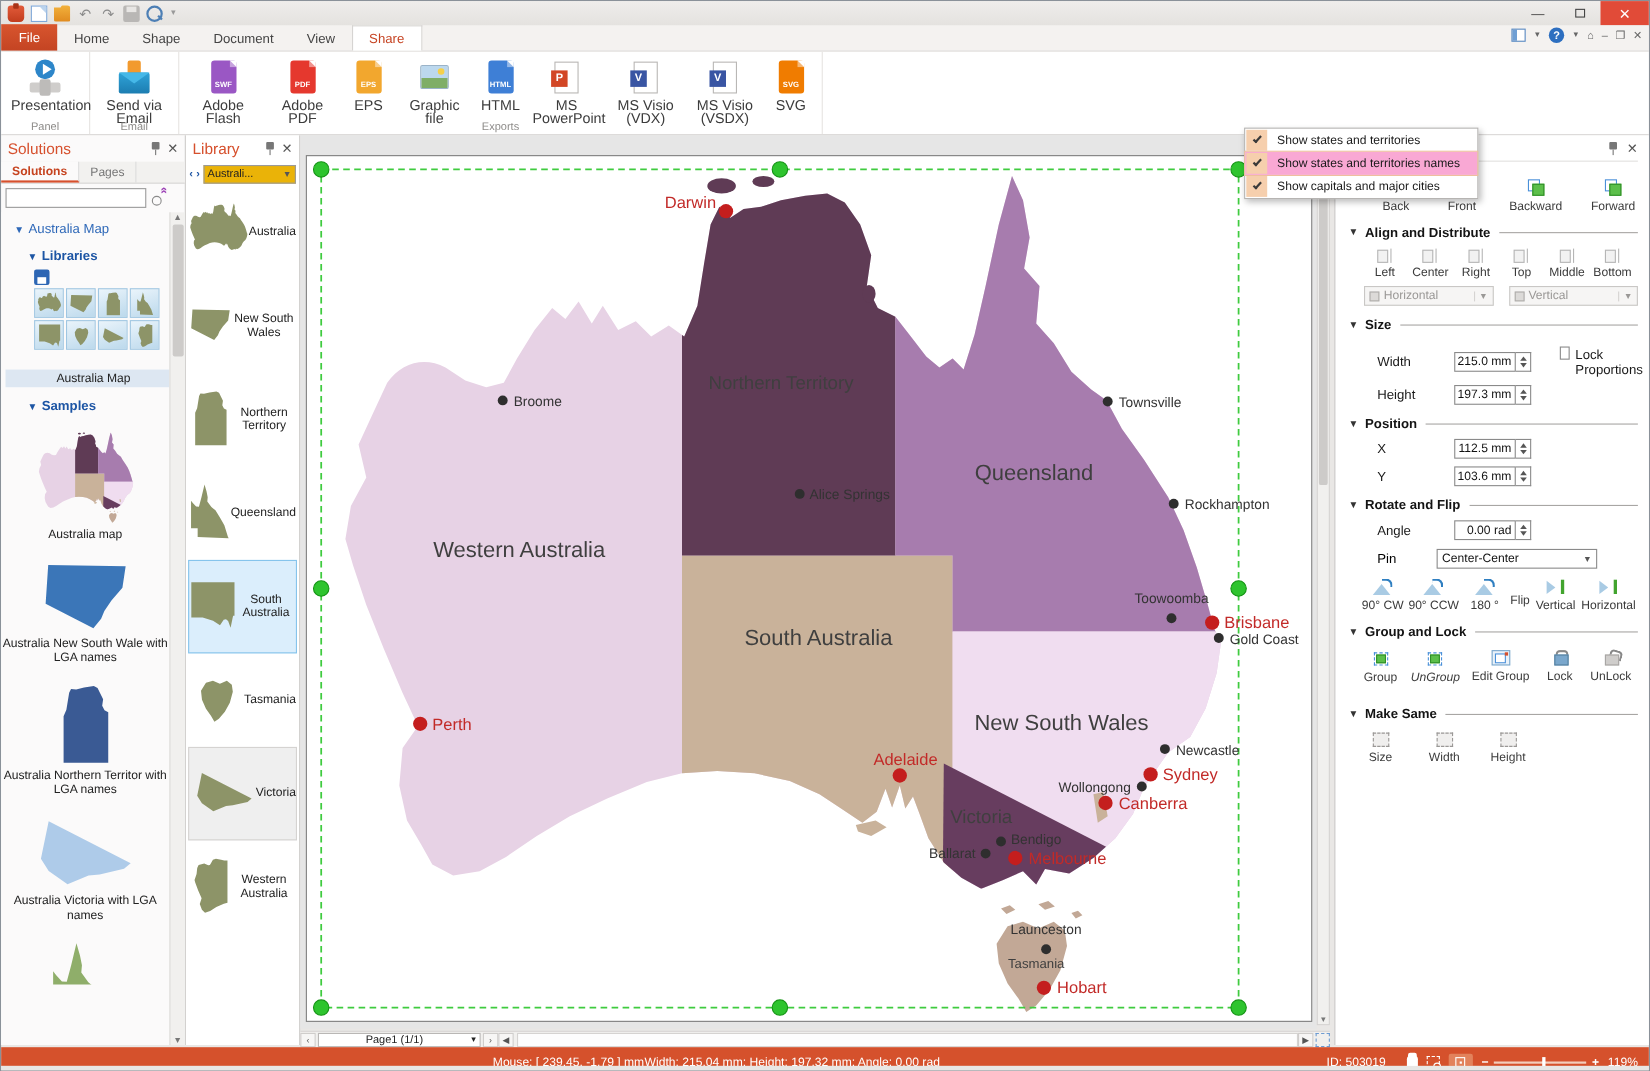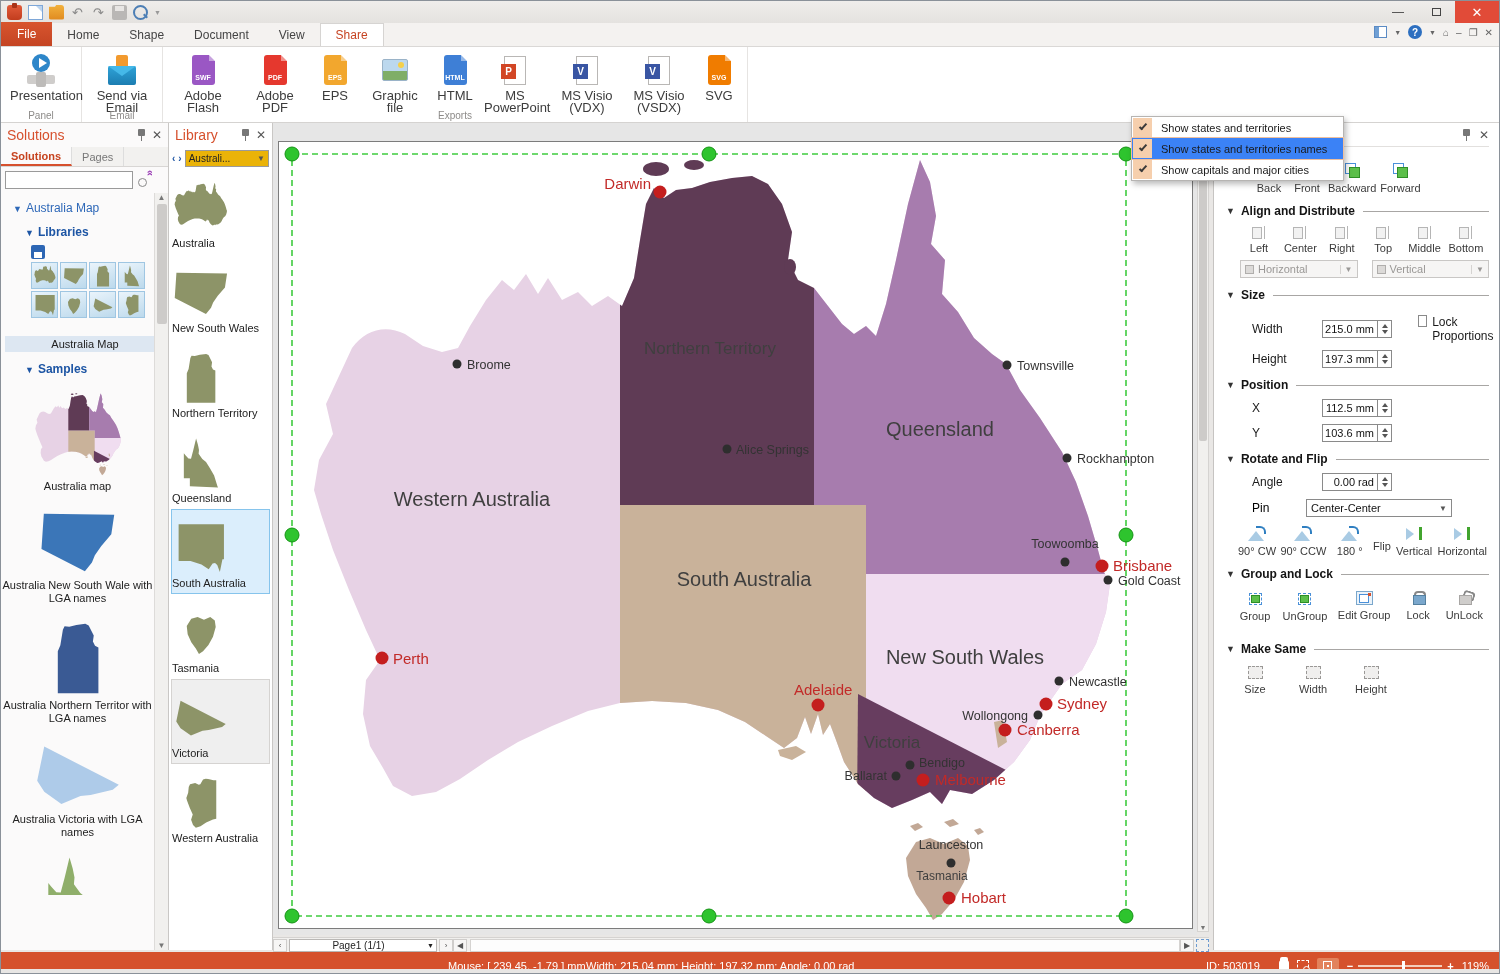--- a/index.html
+++ b/index.html
@@ -85,21 +85,21 @@
   .sample .cap{font-size:11px;color:#222;text-align:center;line-height:13px;margin-top:4px;width:150px}
   .sol-scroll{position:absolute;right:0;top:70px;width:14px;bottom:0;background:#f1f0ee;border-left:1px solid #dddbd9;font-size:8px;color:#777;display:flex;flex-direction:column;align-items:center}
   .sol-scroll .thumbv{width:10px;height:120px;background:#cdcbc9;border-radius:2px;margin-top:2px}
   .sol-scroll .dn{margin-top:auto}
   
   .librarypanel{position:absolute;left:168px;top:122px;width:104px;bottom:23px;background:#fff;border-right:1px solid #c9c7c5}
   .lib-nav{display:flex;align-items:center;gap:3px;padding:2px 3px;height:22px}
   .lib-nav .arr{font-size:10px;color:#1d55a4;font-weight:bold}
   .lib-sel{flex:1;height:17px;border:1px solid #9a9a9a;background:#eab308;font-size:10px;display:flex;align-items:center;padding:0 3px;color:#222}
   .lib-sel .dd{margin-left:auto;font-size:8px;color:#555}
-  .libitem{height:85px;display:flex;flex-direction:column;align-items:flex-start;justify-content:flex-end;padding-bottom:4px;border:1px solid transparent;margin:0 2px}
+  .libitem{height:85px;display:flex;flex-direction:row;align-items:center;justify-content:flex-end;padding-bottom:4px;border:1px solid transparent;margin:0 2px}
   .libitem.selected{background:#dbeefc;border-color:#86c4ec}
   .libitem.hover{background:#efefef;border-color:#d5d3d1}
   .libitem .llabel{font-size:11px;color:#222;margin-top:3px;text-align:center;line-height:12px}
   
   .canvas{position:absolute;left:272px;top:122px;width:924px;bottom:38px;background:#e6e6e6}
   .page{position:absolute;left:5px;top:18px;width:915px;bottom:6px;background:#fff;border:1px solid #7c7c7c}
   .vscroll{position:absolute;left:1196px;top:140px;width:12px;height:791px;background:#f1f0ee;border:1px solid #d5d3d1;display:flex;flex-direction:column;align-items:center;font-size:7px;color:#777}
   .vscroll .vthumb{width:8px;height:290px;background:#cdcbc9;border-radius:2px;margin-top:2px}
   .vscroll .dn{margin-top:auto}
   
@@ -120,21 +120,21 @@
   .fitbtn{width:22px;height:15px;background:#e2825c;border-radius:2px;display:flex;align-items:center;justify-content:center}
   .fitbtn .sq{width:9px;height:9px;border:1px solid #fff;position:relative}
   .fitbtn .sq:after{content:"";position:absolute;left:2.5px;top:2.5px;width:2px;height:2px;background:#fff}
   .slider{display:flex;align-items:center;gap:5px}
   .strack{width:84px;height:2px;background:#f3cdbb;position:relative}
   .sthumb{position:absolute;left:52%;top:-4px;width:3px;height:10px;background:#fff}
   .bottomstrip{position:absolute;left:0;top:968px;width:100%;height:6px;background:#e8e6e4}
   
   .rightpanel{position:absolute;left:1212px;top:122px;width:288px;bottom:23px;background:#fff;border-left:1px solid #c6c4c2;padding:0 12px;overflow:hidden}
   .rp-pinrow{height:24px;display:flex;align-items:center;justify-content:flex-end;gap:8px;border-bottom:1px solid #e2e0de}
-  .rp-row-btns{display:flex;gap:4px;margin:16px 0 10px 26px}
+  .rp-row-btns{display:flex;gap:26px;margin:16px 0 10px 26px}
   .rp-btn{display:flex;flex-direction:column;align-items:center;gap:4px;font-size:11px;color:#3c3c3c;min-width:34px}
   .ic-order{width:15px;height:15px;position:relative}
   .ic-order:before{content:"";position:absolute;left:0;top:0;width:9px;height:9px;border:1px solid #4a90d9;background:#fff}
   .ic-order:after{content:"";position:absolute;right:0;bottom:0;width:9px;height:9px;background:#5cbf4a;border:1px solid #2f8f27}
   .rp-header{display:flex;align-items:center;margin:10px 0 6px 0;font-size:12px;font-weight:bold;color:#141414}
   .rp-header .tri{font-size:9px;margin-right:6px;color:#333}
   .rp-header .rule{flex:1;border-top:1px solid #a8a6a4;margin-left:8px}
   .align-row{display:flex;justify-content:space-between;margin:8px 4px 2px 14px}
   .al-btn{display:flex;flex-direction:column;align-items:center;gap:3px;font-size:11px;color:#3a3a3a;width:38px}
   .ic-al{width:14px;height:13px;position:relative;opacity:.55}
@@ -175,21 +175,21 @@
   .ic-editgrp:after{content:"";position:absolute;right:1px;top:1px;width:3px;height:3px;background:#d6502d}
   .ic-lock{width:11px;height:14px;position:relative}
   .ic-lock:before{content:"";position:absolute;left:1px;top:0;width:8px;height:7px;border:2px solid #888;border-bottom:none;border-radius:4px 4px 0 0}
   .ic-lock:after{content:"";position:absolute;left:0;bottom:0;width:11px;height:8px;background:#7aa7cc;border:1px solid #55809f}
   .ic-lock.open:before{transform:translateX(3px) rotate(18deg)}
   .ic-lock.open:after{background:#cfcdcb;border-color:#a8a6a4}
   .ic-make{width:15px;height:13px;border:1px dashed #9a9896;background:#f0efee}
   
   .overlay{position:absolute;left:1130px;top:115px;width:213px;background:#fff;border:1px solid #b6b4b2;box-shadow:2px 3px 6px rgba(0,0,0,.28);z-index:60;font-size:11px;color:#1a1a1a}
   .ov-row{display:flex;align-items:center;height:21px}
-  .ov-row.hl{background:#3b82f6;outline:1px solid #eebf9e}
+  .ov-row.hl{background:#f9a8d4;outline:1px solid #eebf9e}
   .ov-check{width:19px;height:19px;margin:1px 0 1px 1px;background:#f6cfad;display:flex;align-items:center;justify-content:center}
   .ov-check .chk{width:8px;height:4px;border-left:2px solid #3a3a3a;border-bottom:2px solid #3a3a3a;transform:rotate(-48deg);margin-top:-3px}
   .ov-label{padding-left:9px}
   
   .statelbl{fill:#3f3f3f}
   .citylbl{fill:#333;font-size:12.5px}
   .caplbl{fill:#c22a28;font-size:15px}
 </style>
 </head>
 <body>
@@ -812,21 +812,21 @@
         <span>Group and Lock</span>
         <span class="rule"></span>
       </div>
     <div class="grp-row" id="groupRow">
         <div class="rp-btn">
           <div class="ic-grp"></div>
           <span style="text-align: left; line-height: 12px;">Group</span>
         </div>
         <div class="rp-btn">
           <div class="ic-grp"></div>
-          <span style="text-align: left; line-height: 12px;">UnGroup</span>
+          <span style="text-align: left; line-height: 12px; font-style: italic;">UnGroup</span>
         </div>
         <div class="rp-btn">
           <div class="ic-editgrp"></div>
           <span style="text-align: center; line-height: 12px;">Edit Group</span>
         </div>
         <div class="rp-btn">
           <div class="ic-lock"></div>
           <span style="text-align: center; line-height: 12px;">Lock</span>
         </div>
         <div class="rp-btn">

